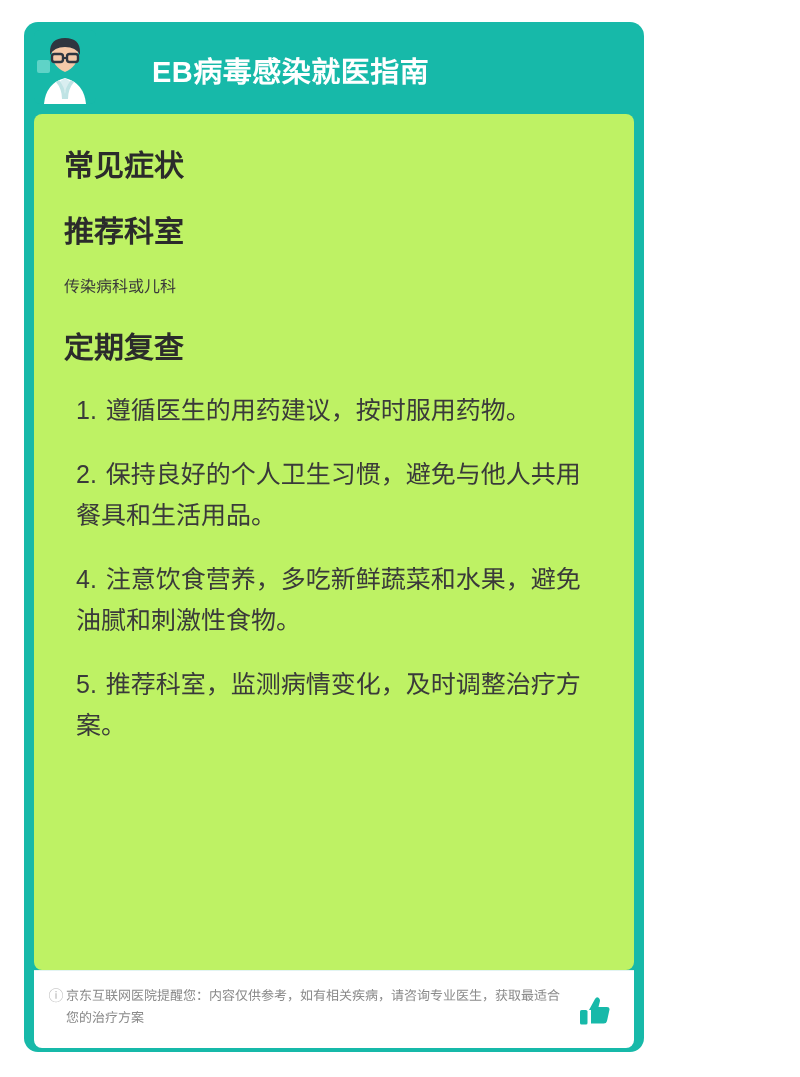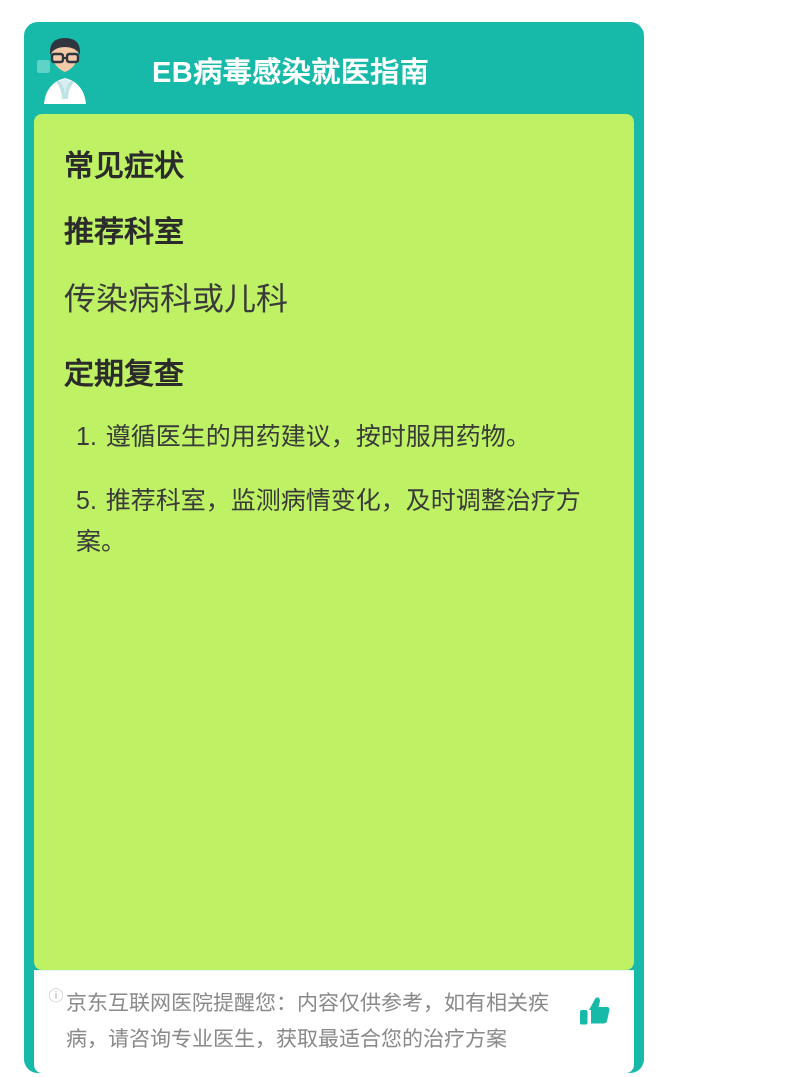--- a/index.html
+++ b/index.html
@@ -72,21 +72,21 @@
     margin: 8px 0 24px 0;
     line-height: 1.2;
   }
   h2.section.tight { margin-top: 30px; }
   p.para {
     font-size: 25px;
     line-height: 1.62;
     color: #3a3a3a;
     margin: 0 0 26px 0;
   }
-  p.para.plain { font-size: 32px; margin-bottom: 30px; }
+  p.para.plain { font-size: 16px; margin-bottom: 30px; }
   ol.steps {
     list-style: none;
     margin: 12px;
     padding: 0;
   }
   ol.steps li {
     font-size: 25px;
     line-height: 1.62;
     color: #3a3a3a;
     margin: 0 0 24px 0;
@@ -114,21 +114,21 @@
     flex: 0 0 auto;
     width: 20px;
     margin-top: 2px;
     color: #b9b9b9;
     font-size: 15px;
     text-align: center;
     line-height: 1.2;
   }
   .disclaimer {
     flex: 1 1 auto;
-    font-size: 21px;
+    font-size: 13px;
     line-height: 1.72;
     color: #8a8a8a;
     padding-right: 60px;
   }
   .thumb {
     position: absolute;
     right: 18px;
     top: 22px;
     width: 40px;
     height: 40px;
@@ -168,20 +168,28 @@
       <p class="para plain">传染病科或儿科</p>
 
       <h2 class="section tight">定期复查</h2>
 
       <ol class="steps">
         <li>
           <span class="num">1.</span>
           <span>遵循医生的用药建议，按时服用药物。</span>
         </li>
         <li>
+          <span class="num">2.</span>
+          <span>保持良好的个人卫生习惯，避免与他人共用餐具和生活用品。</span>
+        </li>
+        <li>
+          <span class="num">4.</span>
+          <span>注意饮食营养，多吃新鲜蔬菜和水果，避免油腻和刺激性食物。</span>
+        </li>
+        <li>
           <span class="num">5.</span>
           <span>推荐科室，监测病情变化，及时调整治疗方案。</span>
         </li>
       </ol>
     </div>
 
     <div class="footer">
       <div class="footer-inner">
         <div class="info-icon">ⓘ</div>
         <div class="disclaimer">京东互联网医院提醒您：内容仅供参考，如有相关疾病，请咨询专业医生，获取最适合您的治疗方案</div>

